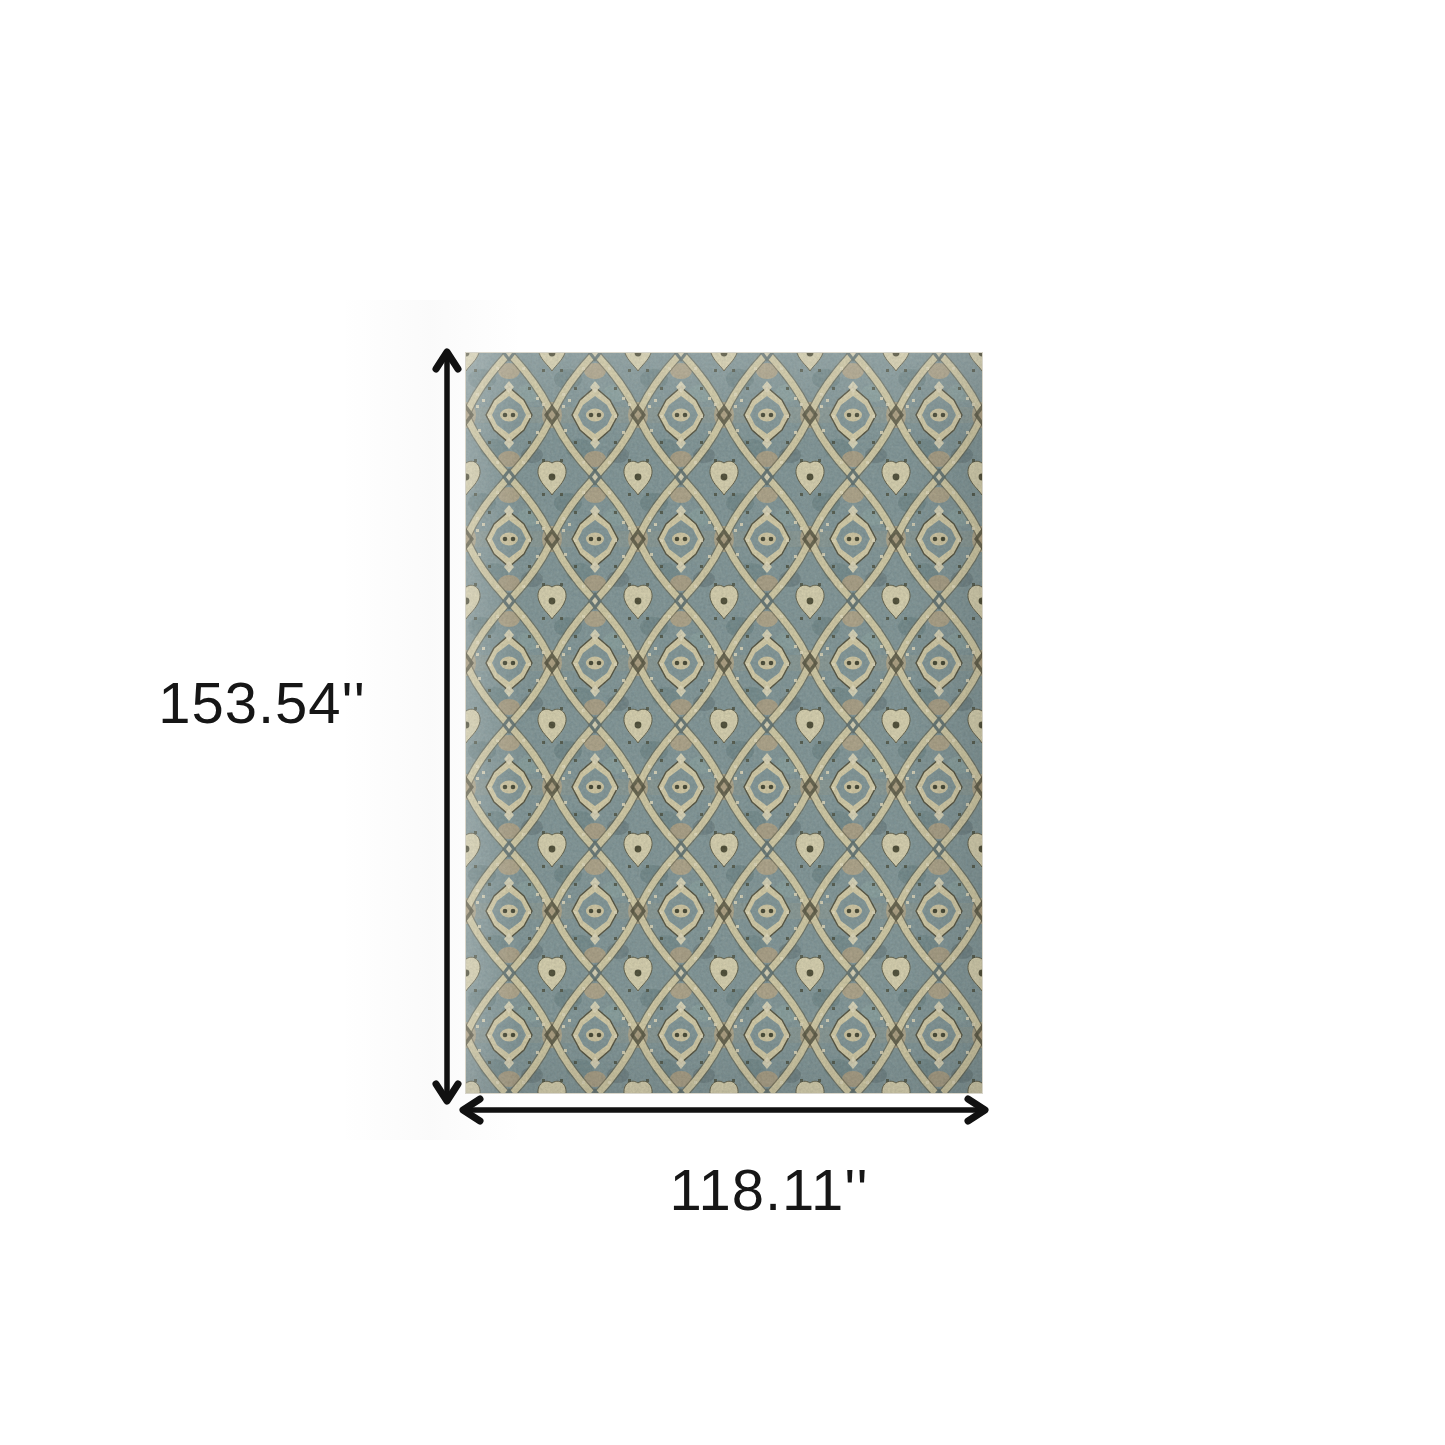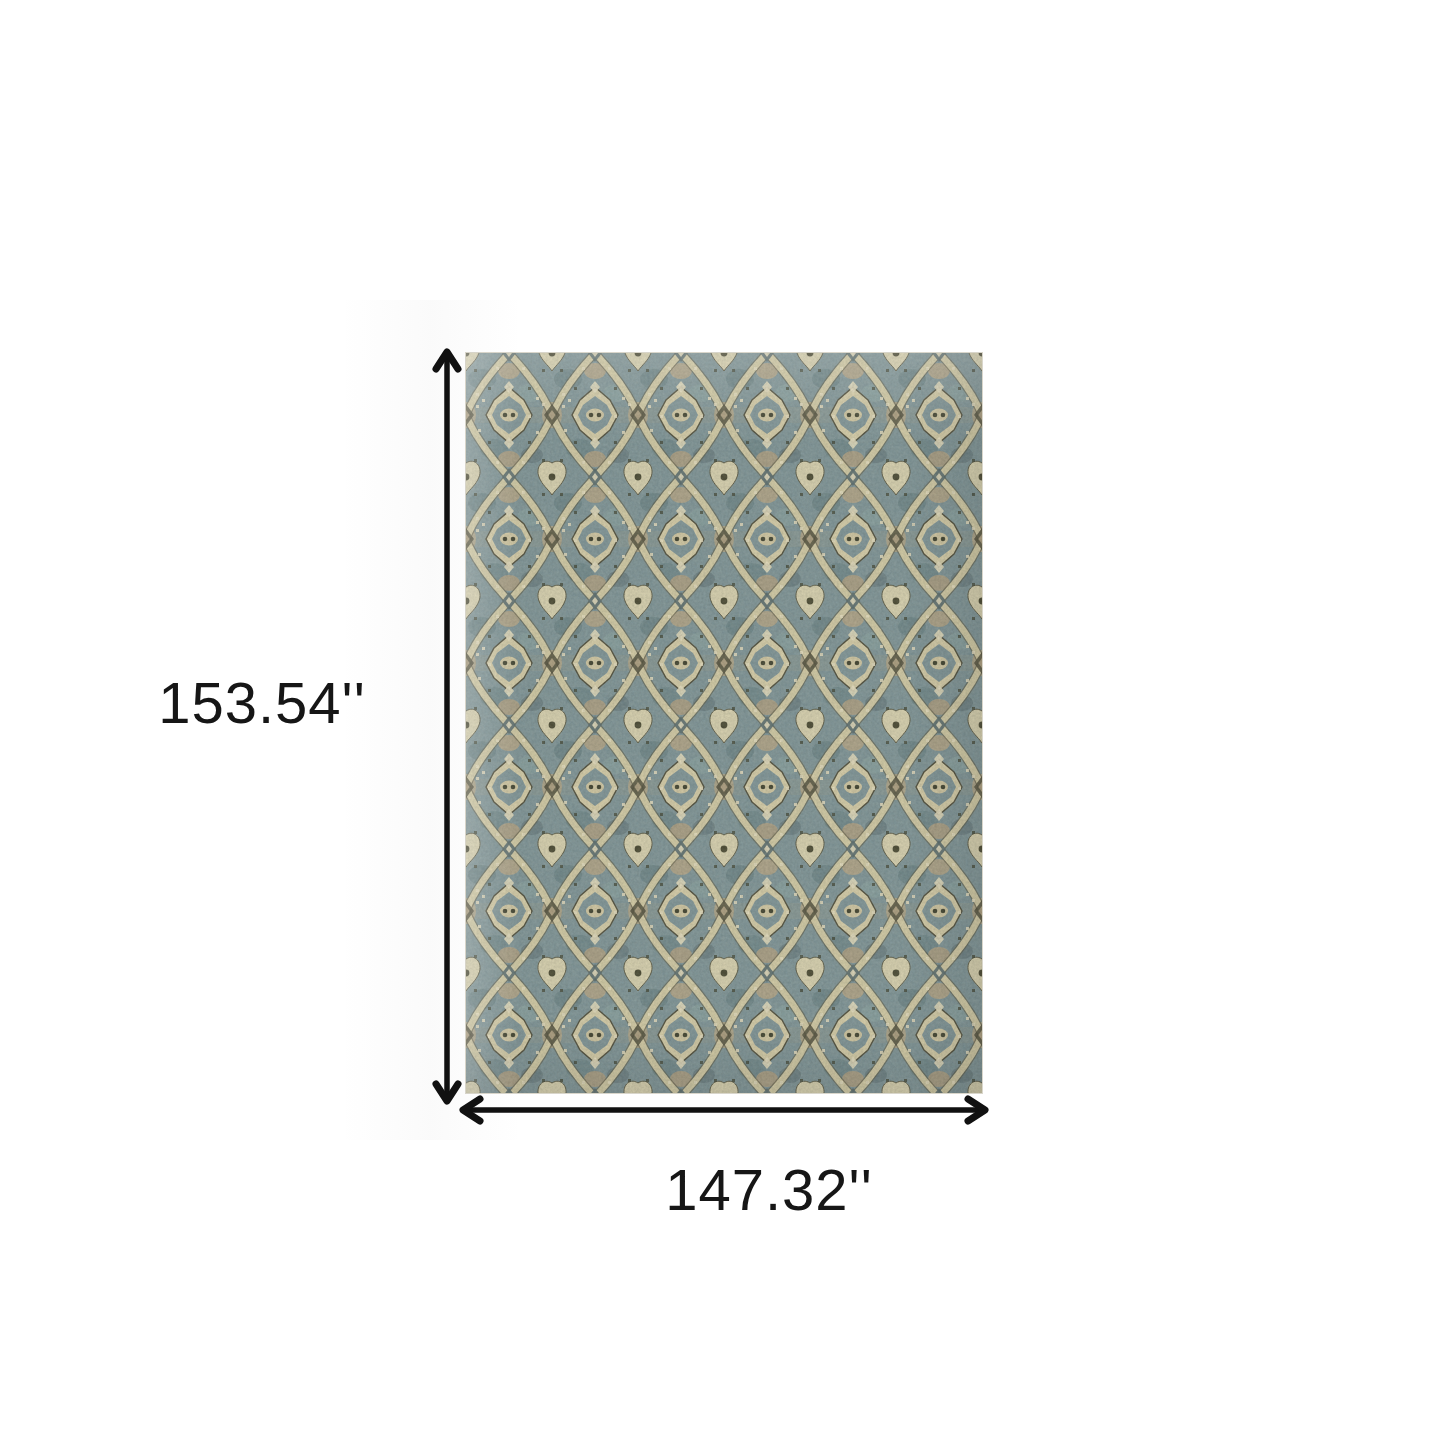--- a/index.html
+++ b/index.html
@@ -208,15 +208,15 @@
       <g>
         <line x1="467" y1="1110" x2="981" y2="1110" stroke-width="5.5"></line>
         <polyline points="480,1099 463,1110 480,1121" stroke-width="7"></polyline>
         <polyline points="968,1099 985,1110 968,1121" stroke-width="7"></polyline>
       </g>
     </g>
   </svg>
 
   <div class="dim-label height-label">153.54''</div>
 
-  <div class="dim-label width-label">147.32''</div>
+  <div class="dim-label width-label">118.11''</div>
 
 </div>
 
 </body></html>

